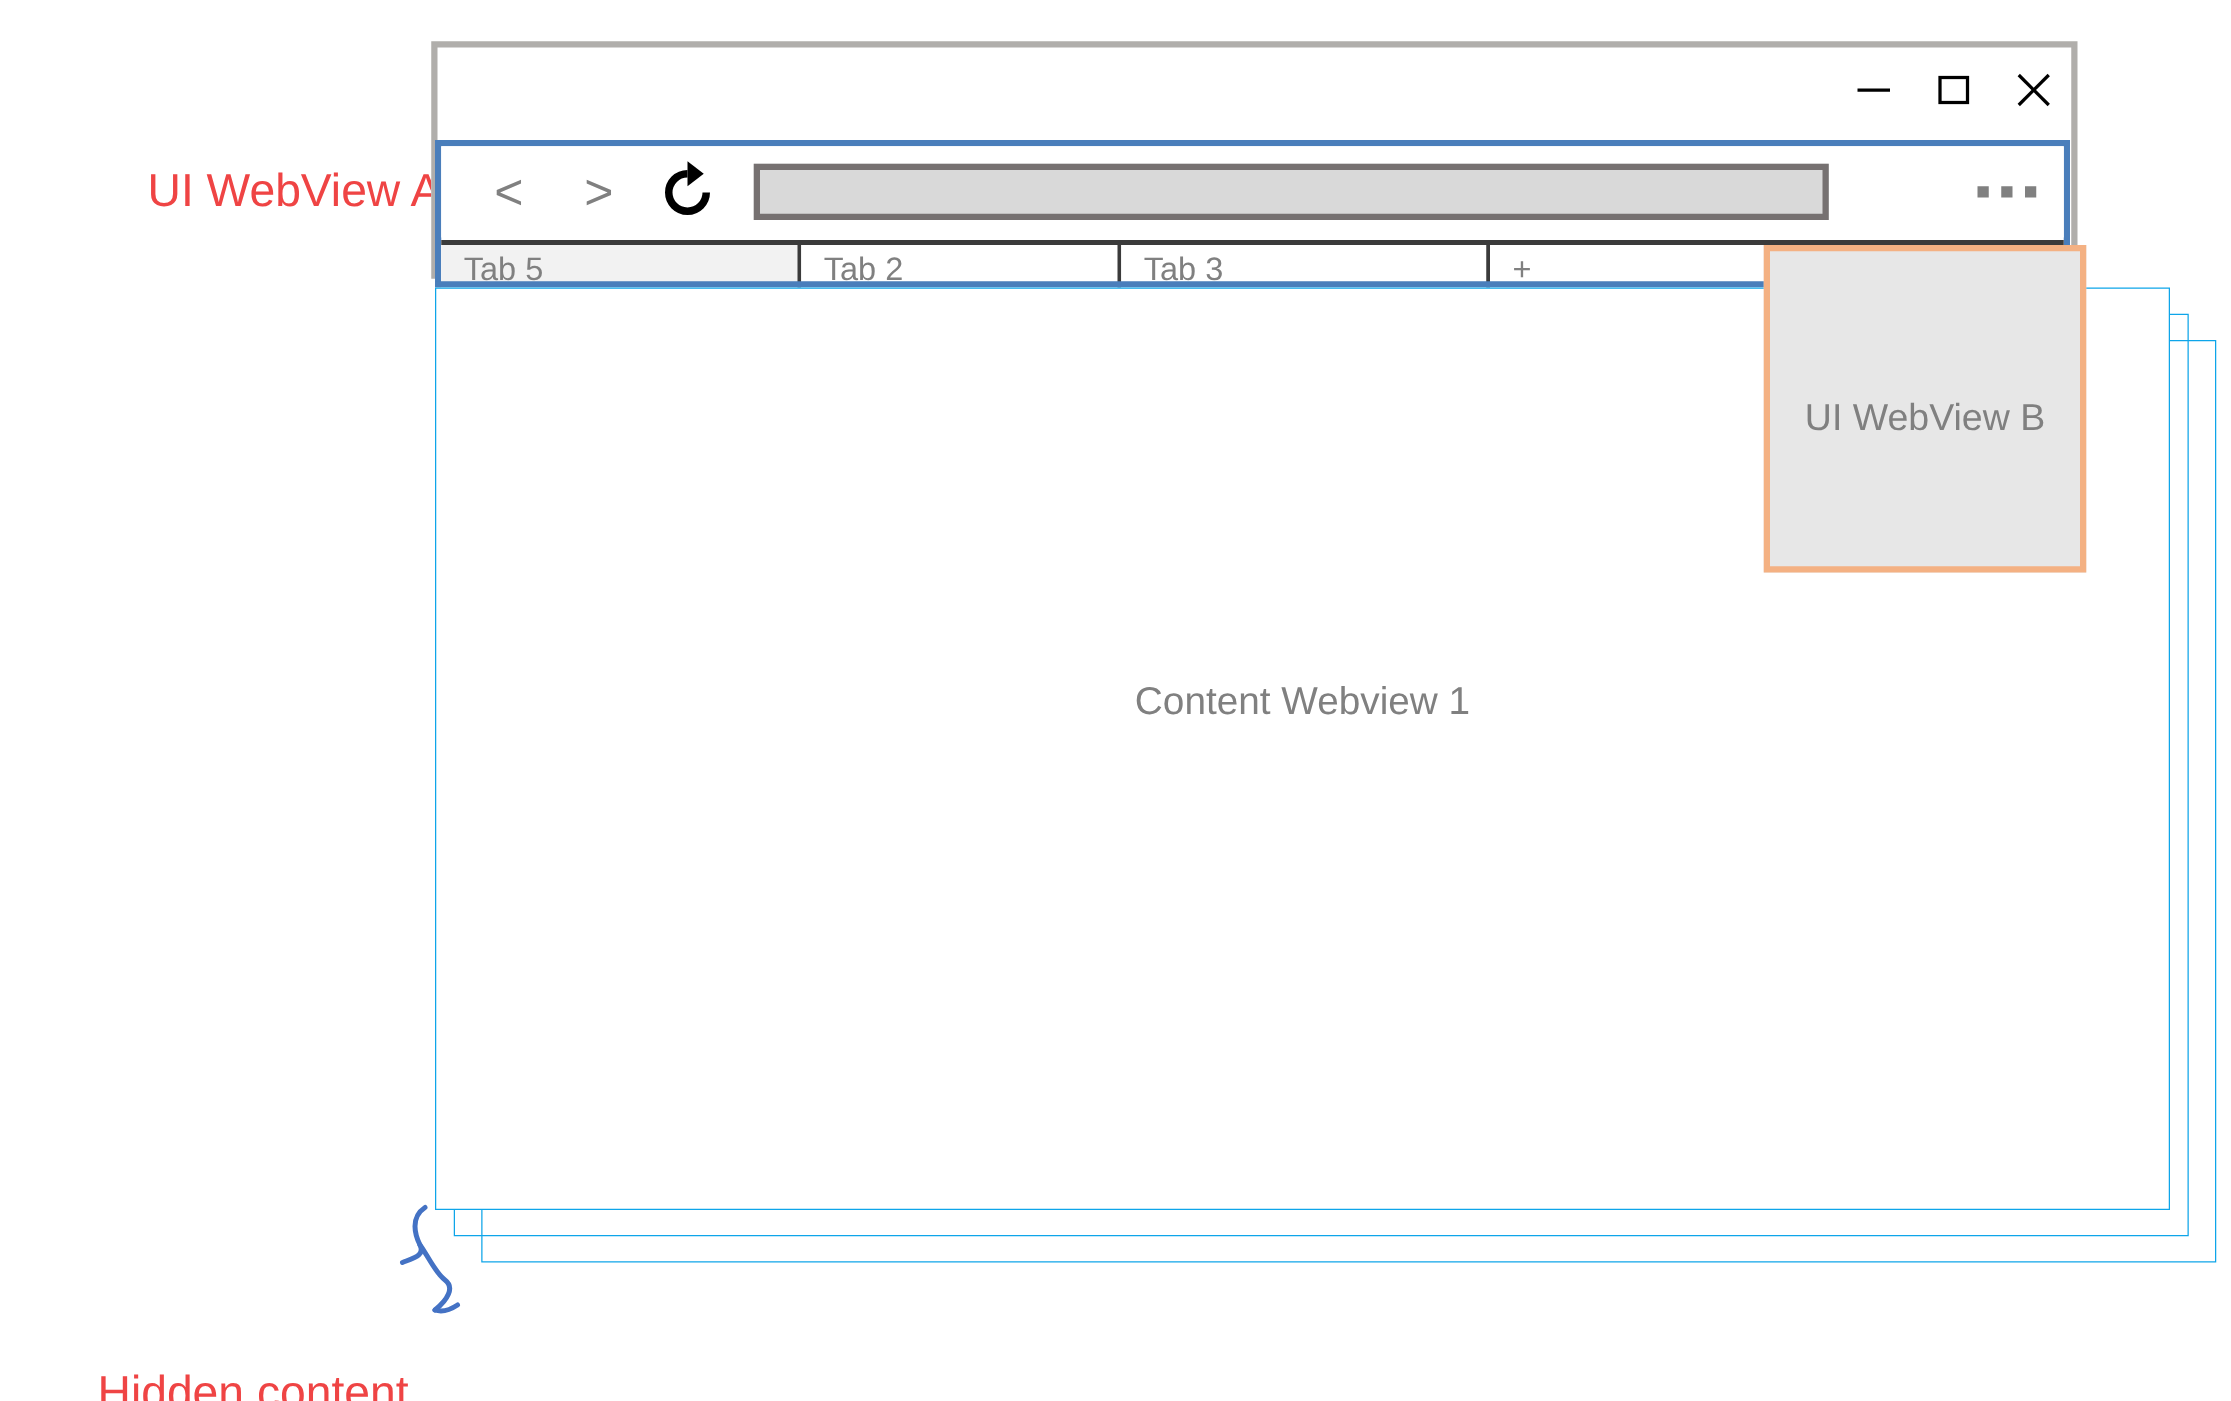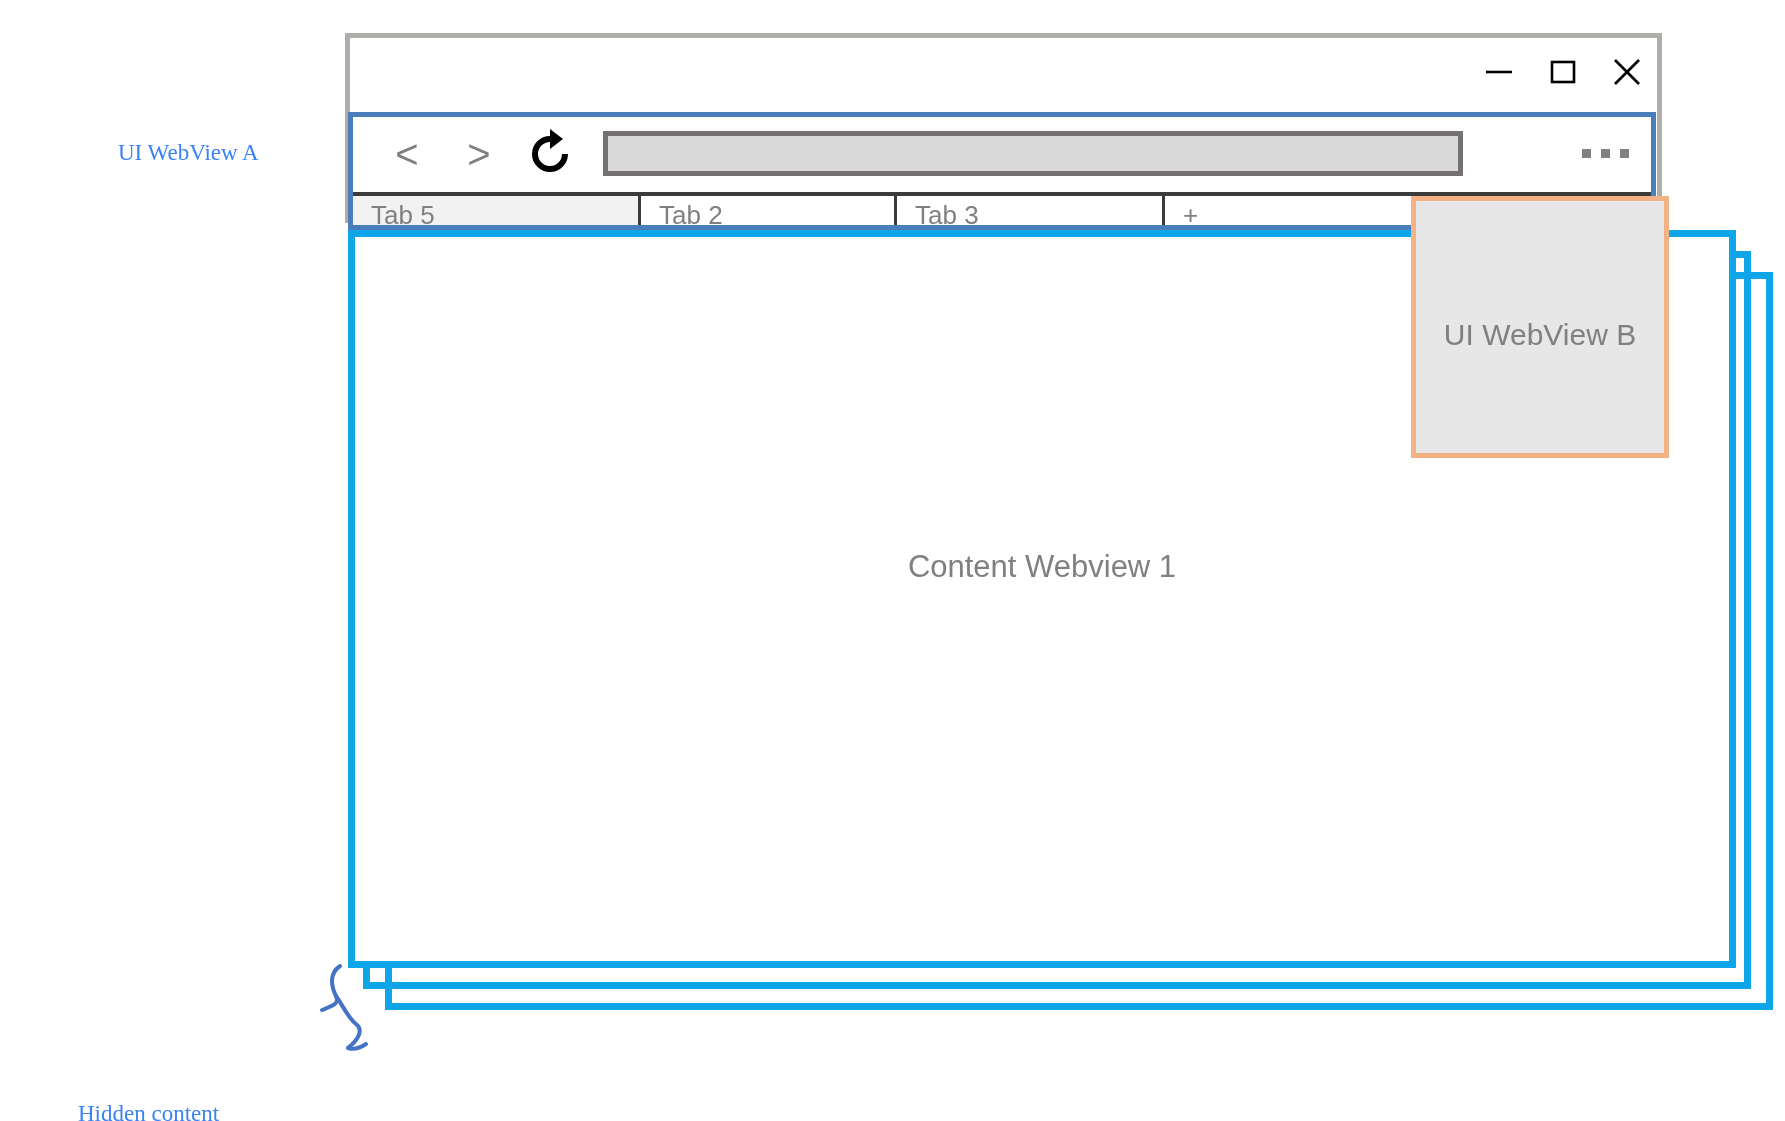--- a/index.html
+++ b/index.html
@@ -12,25 +12,25 @@
     height: 1121px;
     position: relative;
     overflow: hidden;
     font-family: "Liberation Sans", sans-serif;
     -webkit-font-smoothing: antialiased;
   }
 
   
   .annot-label {
     position: absolute;
-    color: #3b82f6;
-    font-size: 23px;
+    color: #ef4444;
+    font-size: 37px;
     line-height: 45px;
     white-space: pre;
-    font-family: Liberation Serif, serif;
+    font-family: Liberation Sans, sans-serif;
   }
   #label-ui-webview-a {
     left: 118px;
     top: 152px;
     transform: translateY(-50%);
   }
   #label-hidden-content {
     left: 78px;
     top: 985px;
   }
@@ -179,37 +179,37 @@
     color: #808080;
     font-size: 26px;
     padding-left: 18px;
     background: #ffffff;
     border-right: 3px solid #3b3b3b;
   }
   .tab.active { background: #f2f2f2; }
   .tab.tab-new { border-right: none; }
   #tab-0 { width: 288px; }
   #tab-1 { width: 256px; }
-  #tab-2 { width: 268px; text-decoration: underline; }
+  #tab-2 { width: 295px; text-decoration: underline; }
   #tab-3 { width: 420px; }
 
   
   #ui-a-bottom-rail {
     position: absolute;
     left: 348px;
     top: 225px;
     width: 1308px;
     height: 5px;
     background: #4a7ebb;
   }
 
   
   .content-frame {
     position: absolute;
-    border: 7px solid #0ea5e9;
+    border: 1px solid #0ea5e9;
     box-sizing: border-box;
     background: transparent;
     padding-left: 37px;
   }
   #content-frame-3 { left: 385px; top: 272px; width: 1388px; height: 738px; }
   #content-frame-2 { left: 363px; top: 251px; width: 1388px; height: 738px; }
   #content-frame-1 {
     left: 348px;
     top: 230px;
     width: 1388px;

